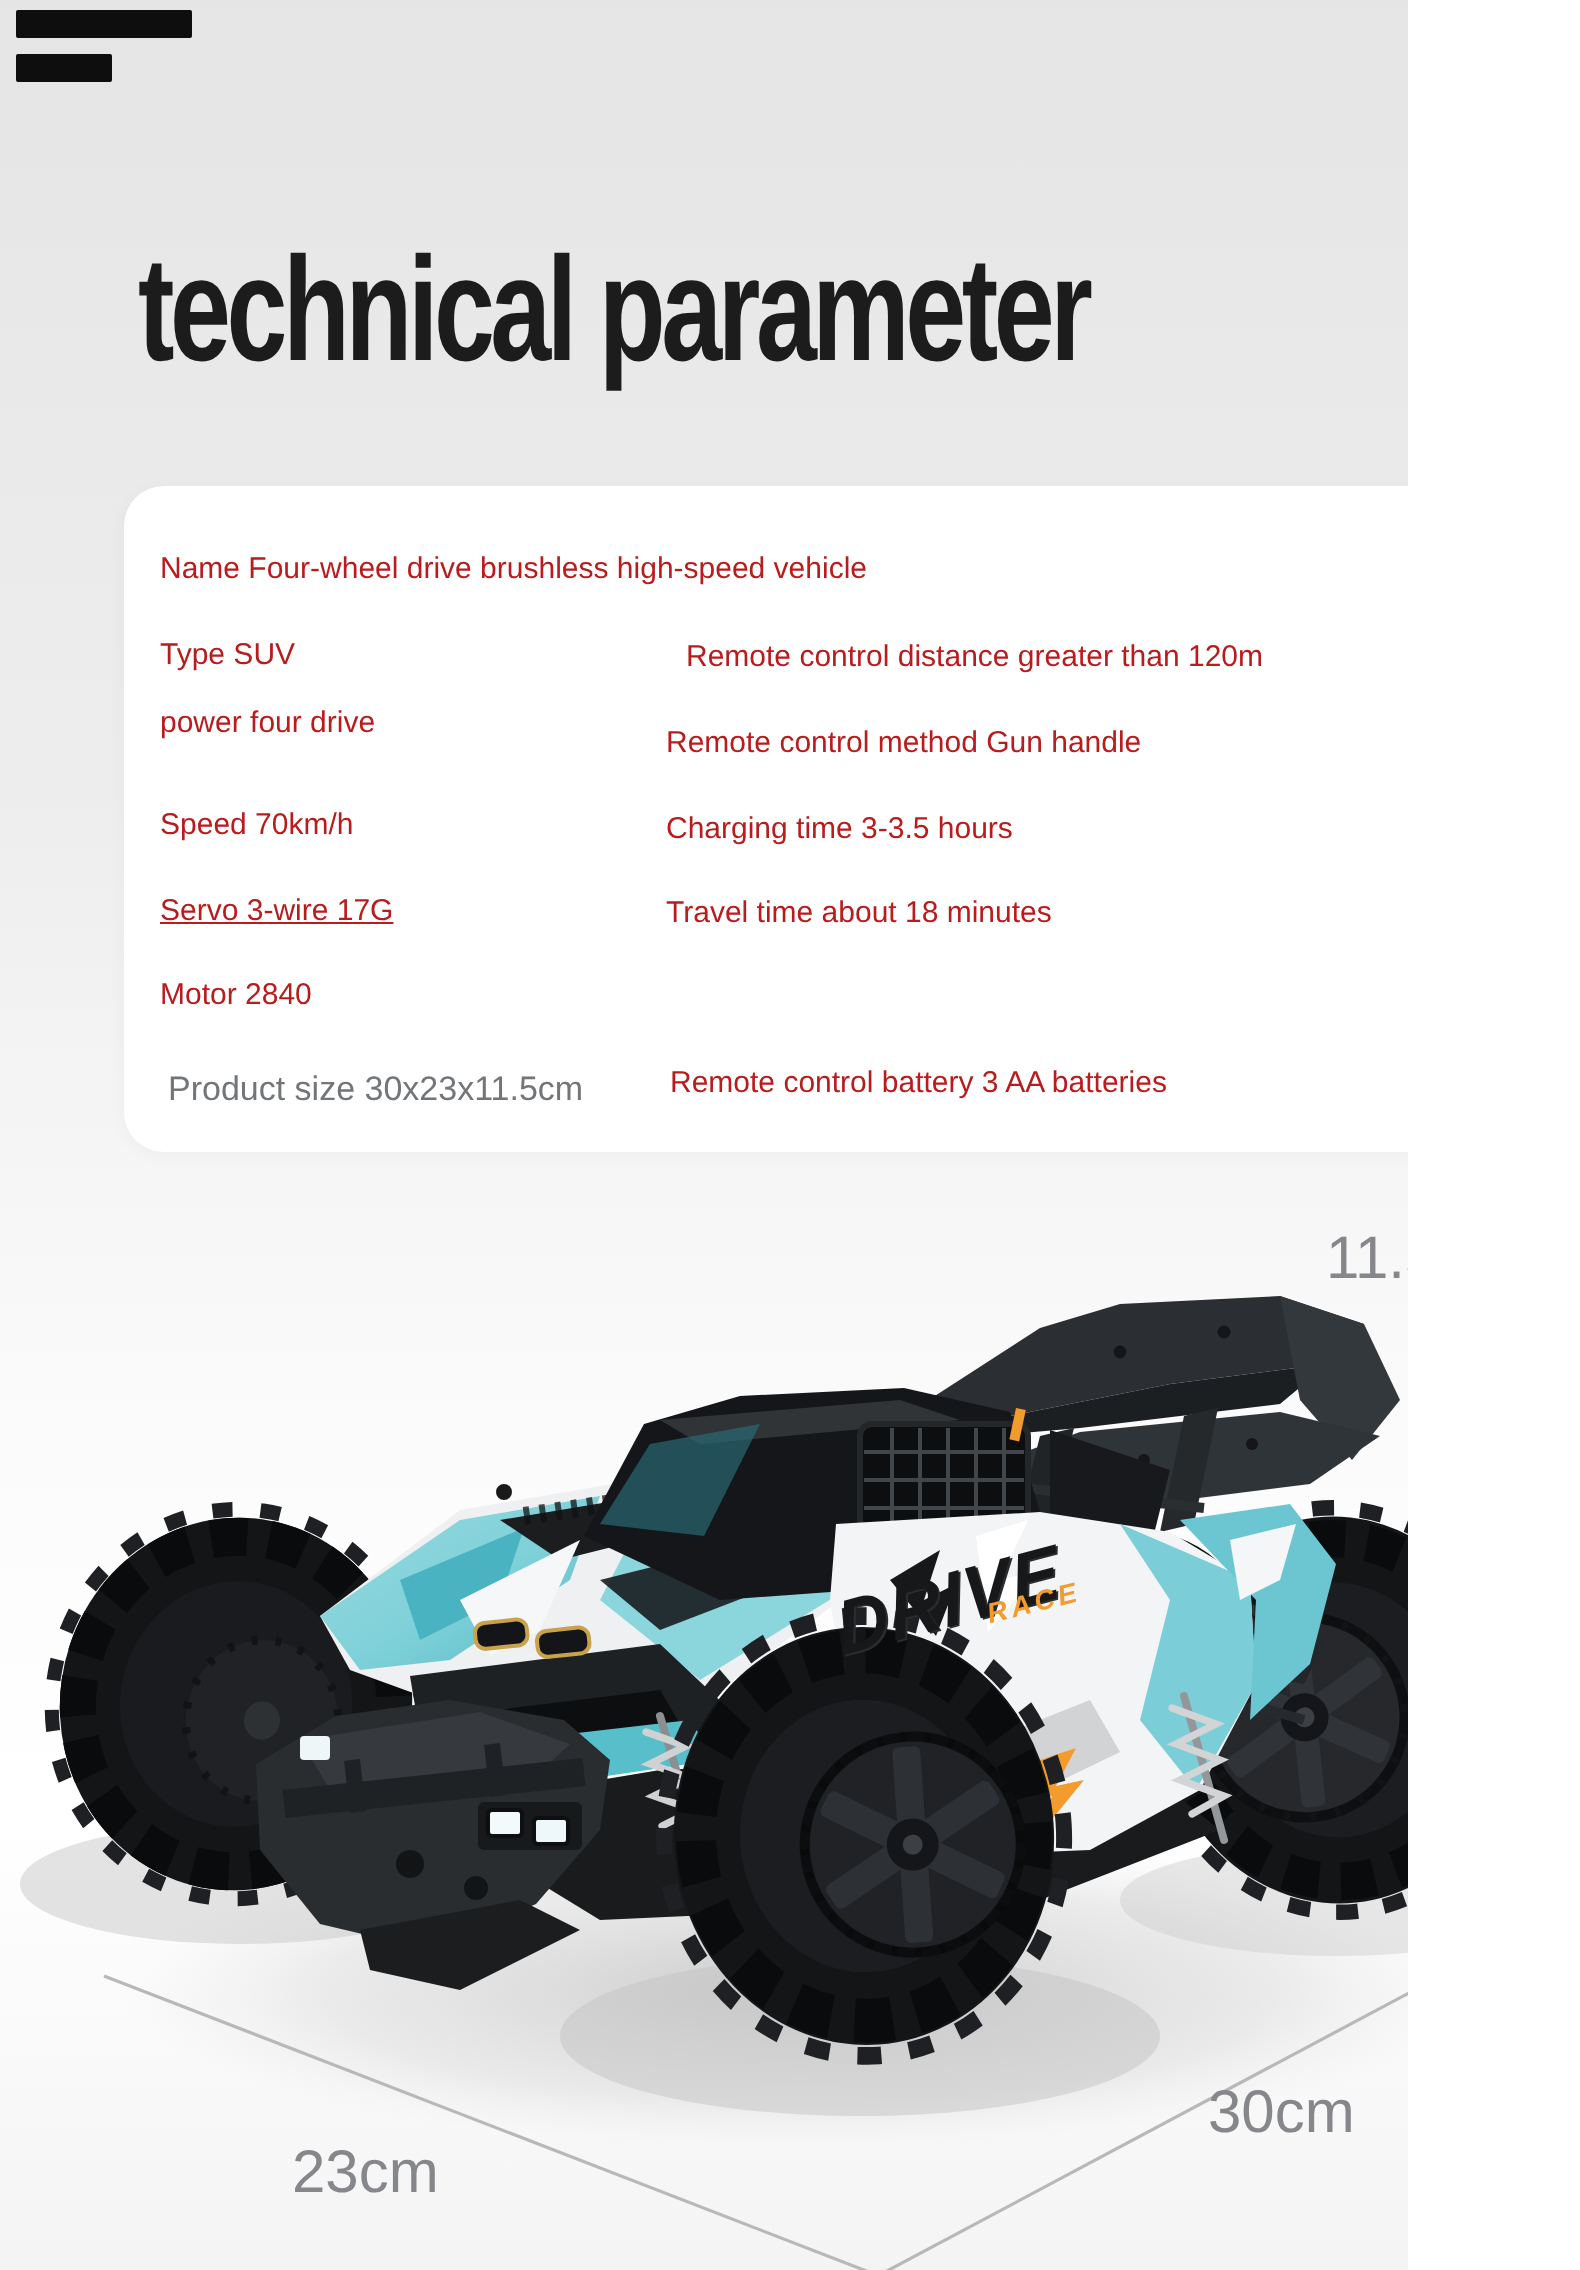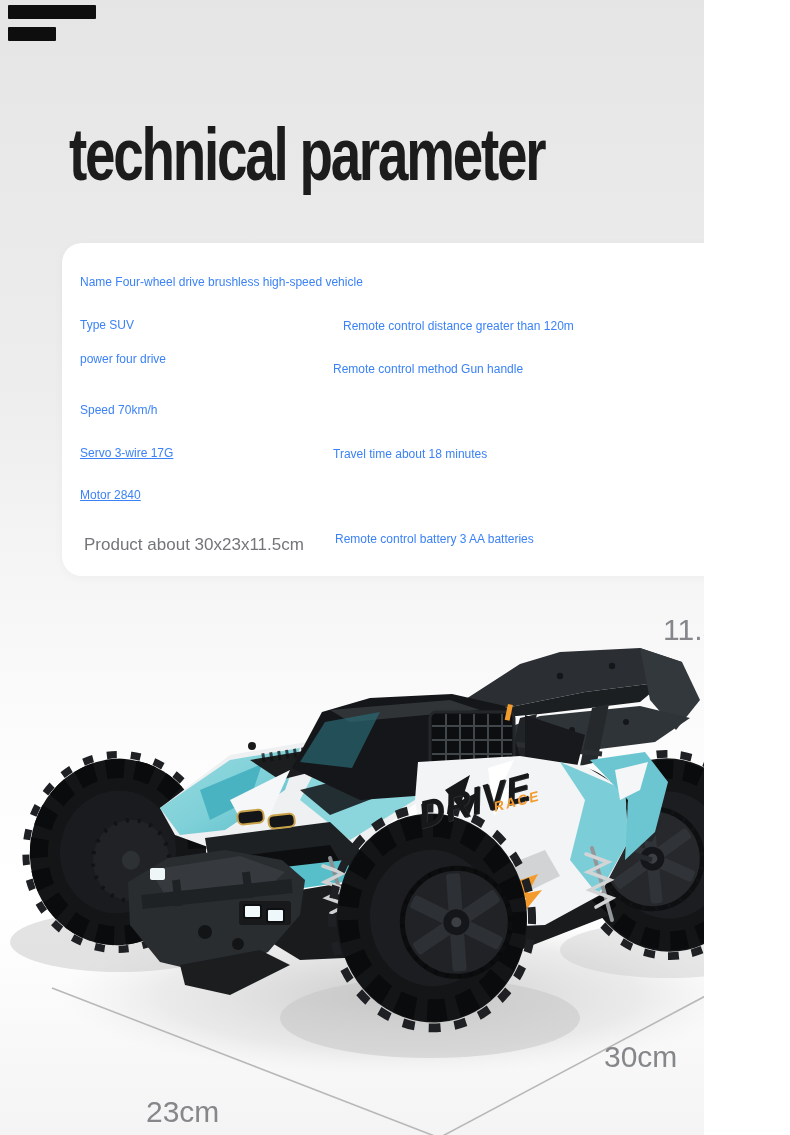--- a/index.html
+++ b/index.html
@@ -13,21 +13,21 @@
   .page-title{
     left:69px;top:118px;
     font-size:74px;font-weight:bold;letter-spacing:-3px;line-height:1;
     color:#1c1c1c;transform:scaleX(.74);transform-origin:left top;white-space:nowrap;
   }
   .spec-card{
     left:62px;top:243px;width:683px;height:333px;
     background:#ffffff;border-radius:20px;
     box-shadow:0 2px 10px rgba(0,0,0,0.035);
   }
-  .spec-text{color:#3b82f6;font-size:12px;line-height:1.15;white-space:nowrap;}
+  .spec-text{color:#b91c1c;font-size:15px;line-height:1.15;white-space:nowrap;}
   .spec-text.small{font-size:17px;color:#737679;}
   .dim-label{color:#85878a;font-size:30px;line-height:1;white-space:nowrap;}
   .decal-main{
     left:416px;top:797px;font-size:38px;font-weight:bold;font-style:italic;
     color:#17181a;letter-spacing:1px;line-height:1;
     transform:rotate(-15deg) skewX(-6deg) scaleX(.95);transform-origin:left top;
     text-shadow:1px 1px 0 #2a2c2e;
   }
   .decal-sub{
     left:492px;top:800px;font-size:14px;font-weight:bold;font-style:italic;
@@ -49,27 +49,28 @@
   <div class="abs spec-card">
     <div class="abs spec-text" style="left:18px;top:33px;">Name Four-wheel drive brushless high-speed vehicle</div>
 
     <div class="abs spec-text" style="left:18px;top:76px;">Type SUV</div>
     <div class="abs spec-text" style="left:281px;top:77px;text-align:right;">Remote control distance greater than 120m</div>
 
     <div class="abs spec-text" style="left:18px;top:110px;">power four drive</div>
     <div class="abs spec-text" style="left:271px;top:120px;">Remote control method Gun handle</div>
 
     <div class="abs spec-text" style="left:18px;top:161px;">Speed 70km/h</div>
+    <div class="abs spec-text" style="left:271px;top:163px;">Charging time 3-3.5 hours</div>
 
     <div class="abs spec-text" style="left:18px;top:204px;text-decoration:underline;">Servo 3-wire 17G</div>
     <div class="abs spec-text" style="left:271px;top:205px;">Travel time about 18 minutes</div>
 
-    <div class="abs spec-text" style="left:18px;top:246px;text-decoration:underline;">Motor 2840</div>
-
-    <div class="abs spec-text small" style="left:22px;top:292px;">Product about 30x23x11.5cm</div>
+    <div class="abs spec-text" style="left:18px;top:246px;">Motor 2840</div>
+
+    <div class="abs spec-text small" style="left:22px;top:292px;">Product size 30x23x11.5cm</div>
     <div class="abs spec-text" style="left:273px;top:290px;">Remote control battery 3 AA batteries</div>
   </div>
 
   <svg class="abs" style="left:0;top:600px;" width="790" height="535" viewBox="0 600 790 535">
     <defs>
       <radialGradient id="shadowG" cx="50%" cy="50%" r="50%">
         <stop offset="0%" stop-color="#c2c2c2" stop-opacity=".85"></stop>
         <stop offset="70%" stop-color="#d7d7d7" stop-opacity=".45"></stop>
         <stop offset="100%" stop-color="#e8e8e8" stop-opacity="0"></stop>
       </radialGradient>
@@ -259,15 +260,15 @@
           <circle r="5" fill="#3c4045"></circle>
       </g>
     </g>
   </svg>
 
   <div class="abs decal-main">DRIVE</div>
   <div class="abs decal-sub">RACE</div>
 
   <div class="abs dim-label" style="left:663px;top:615px;">11.5cm</div>
   <div class="abs dim-label" style="left:604px;top:1042px;text-align:center;">30cm</div>
-  <div class="abs dim-label" style="left:146px;top:1072px;margin-top:25px;">23cm</div>
+  <div class="abs dim-label" style="left:146px;top:1072px;">23cm</div>
 
 </div>
 
 </body></html>

